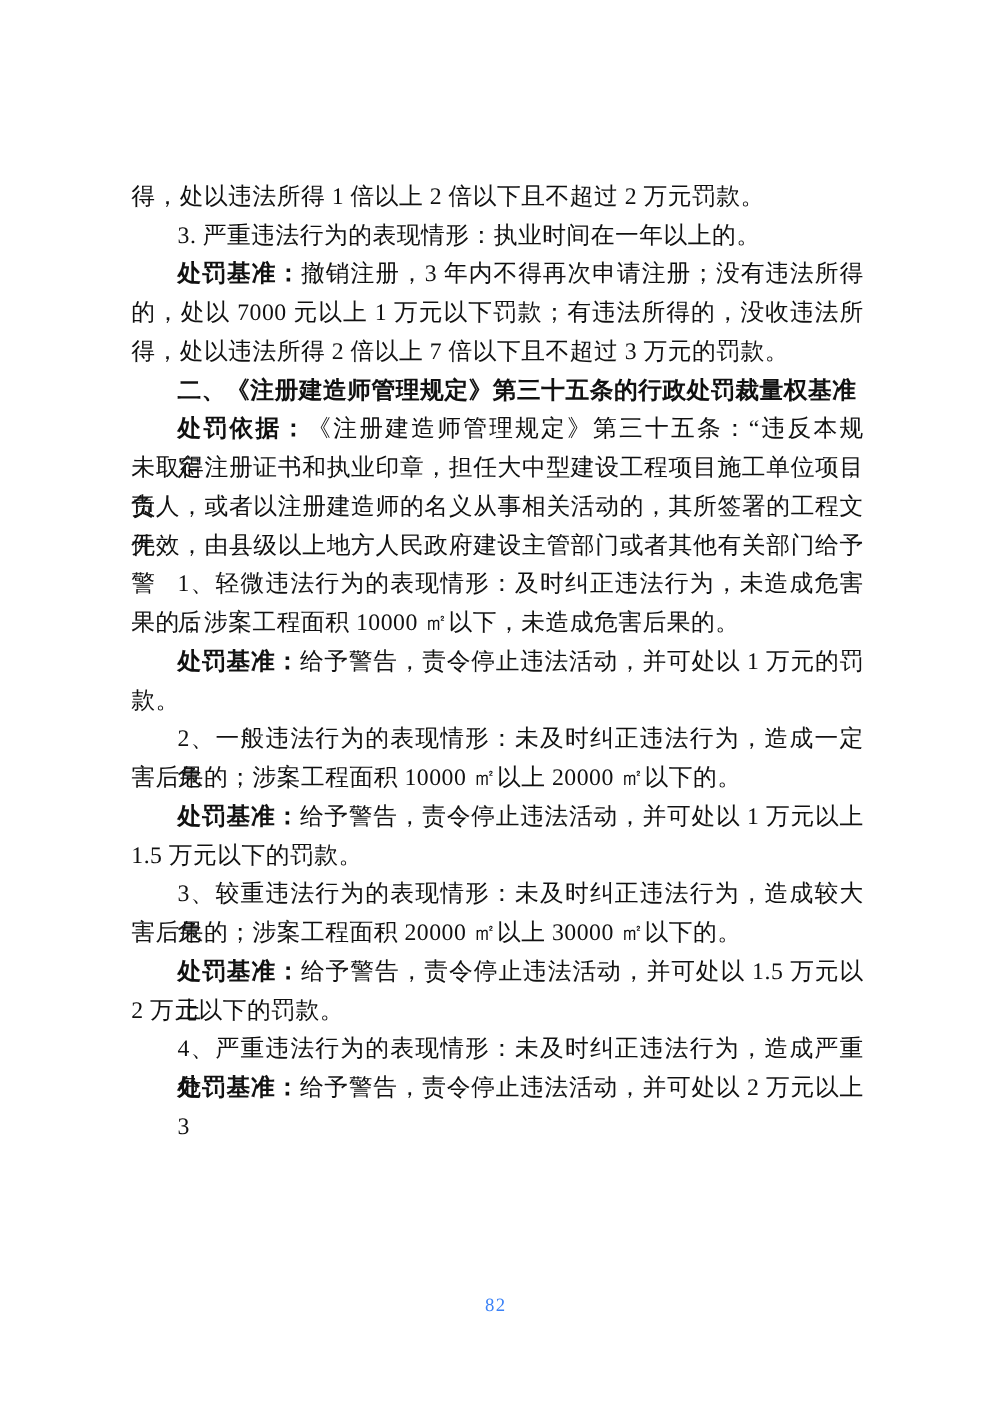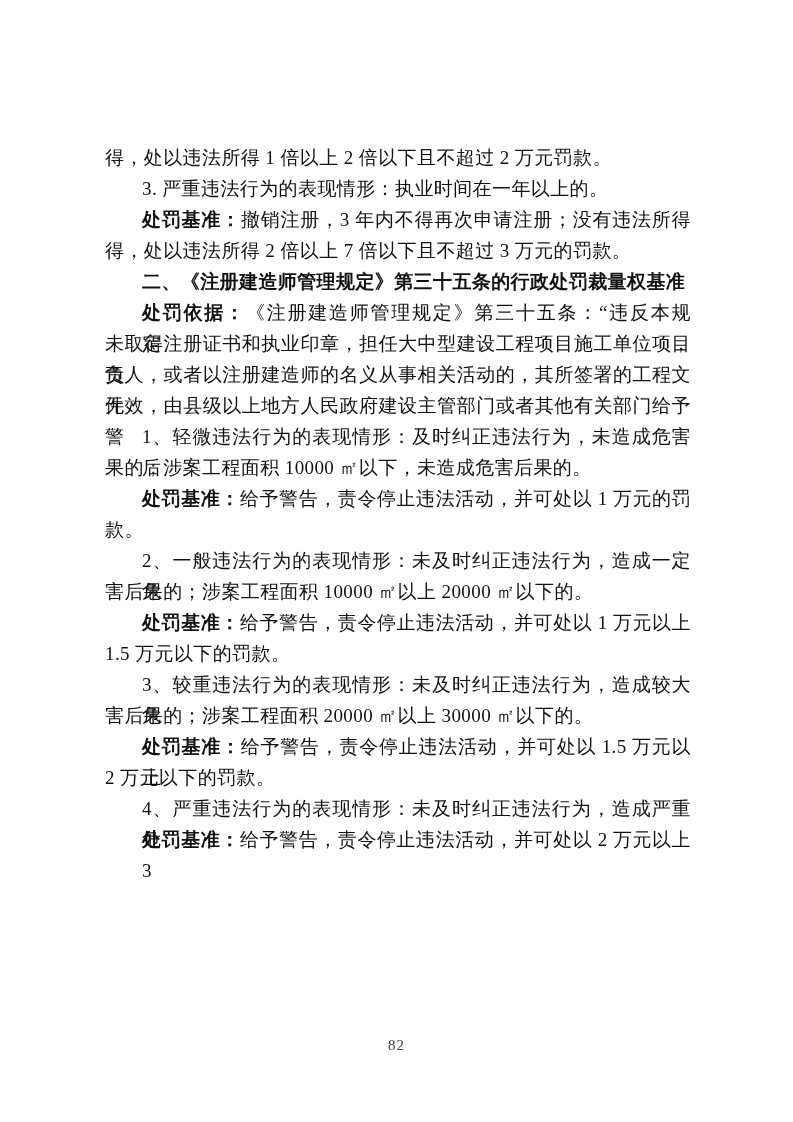--- a/index.html
+++ b/index.html
@@ -49,31 +49,32 @@
   .footer {
     position: absolute;
     left: 0;
     top: 1036px;
     width: 793px;
     text-align: center;
   }
   .page-number {
     font-size: 15px;
     letter-spacing: 1px;
-    color: #404040;
+    color: #3b82f6;
   }
 </style>
 </head>
 <body>
 
 <div class="page">
   <main class="content" id="doc-body">
       <div class="line"><span class="run-normal">得，处以违法所得 1 倍以上 2 倍以下且不超过 2 万元罚款。</span></div>
       <div class="line indent"><span class="run-normal">3. 严重违法行为的表现情形：执业时间在一年以上的。</span></div>
       <div class="line indent fill"><span class="run-bold">处罚基准：</span><span class="run-normal">撤销注册，3 年内不得再次申请注册；没有违法所得</span></div>
+      <div class="line fill"><span class="run-normal">的，处以 7000 元以上 1 万元以下罚款；有违法所得的，没收违法所</span></div>
       <div class="line"><span class="run-normal">得，处以违法所得 2 倍以上 7 倍以下且不超过 3 万元的罚款。</span></div>
       <div class="line indent"><span class="run-bold">二、《注册建造师管理规定》第三十五条的行政处罚裁量权基准</span></div>
       <div class="line indent fill"><span class="run-bold">处罚依据：</span><span class="run-normal">《注册建造师管理规定》第三十五条：“违反本规定，</span></div>
       <div class="line fill"><span class="run-normal">未取得注册证书和执业印章，担任大中型建设工程项目施工单位项目负</span></div>
       <div class="line fill"><span class="run-normal">责人，或者以注册建造师的名义从事相关活动的，其所签署的工程文件</span></div>
       <div class="line fill"><span class="run-normal">无效，由县级以上地方人民政府建设主管部门或者其他有关部门给予警</span></div>
       <div class="line indent fill"><span class="run-normal">1、轻微违法行为的表现情形：及时纠正违法行为，未造成危害后</span></div>
       <div class="line"><span class="run-normal">果的；涉案工程面积 10000 ㎡以下，未造成危害后果的。</span></div>
       <div class="line indent fill"><span class="run-bold">处罚基准：</span><span class="run-normal">给予警告，责令停止违法活动，并可处以 1 万元的罚</span></div>
       <div class="line"><span class="run-normal">款。</span></div>

